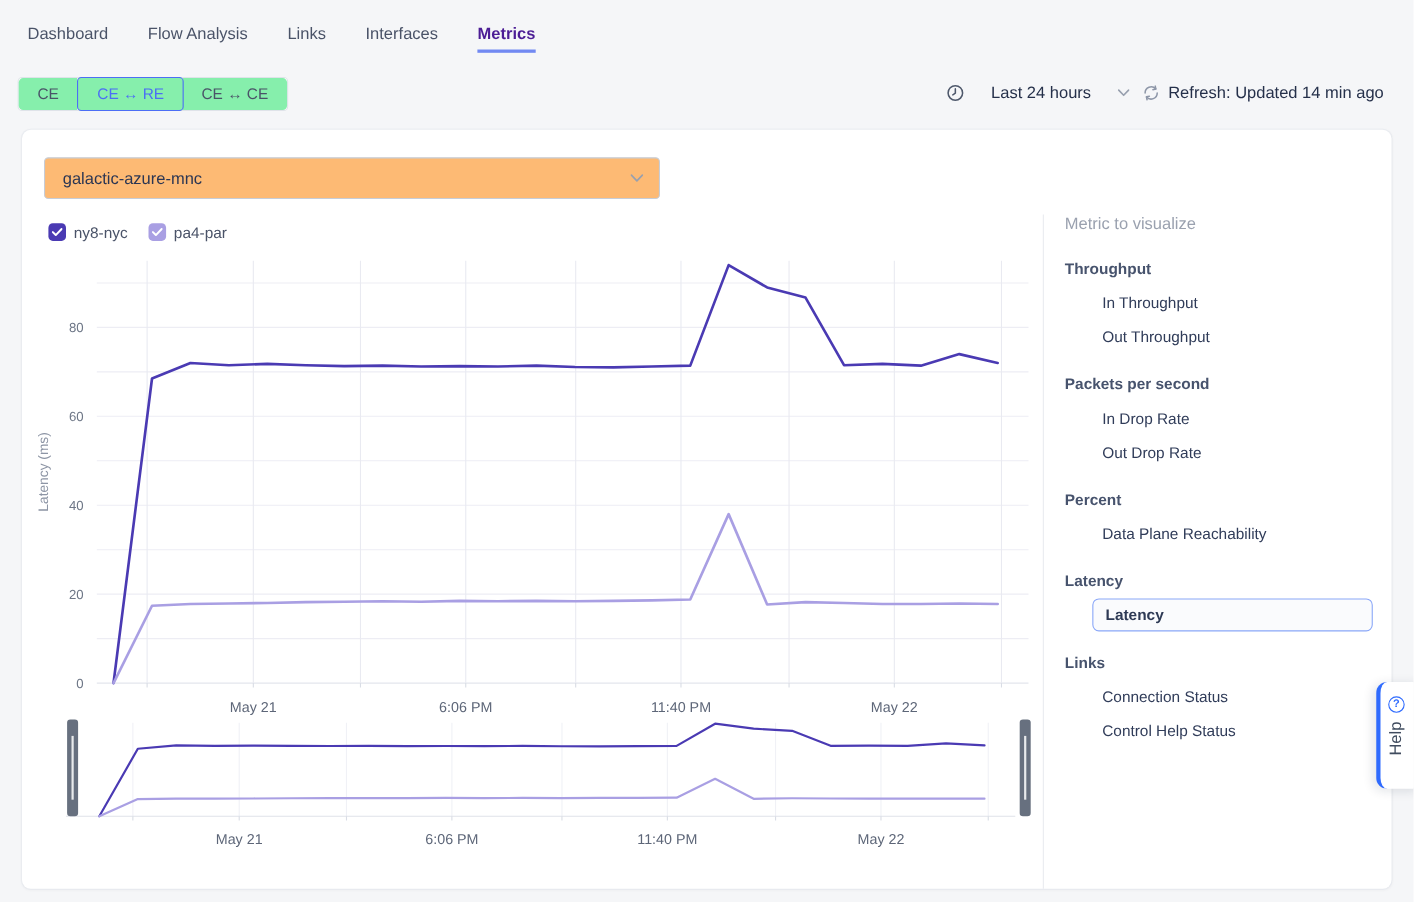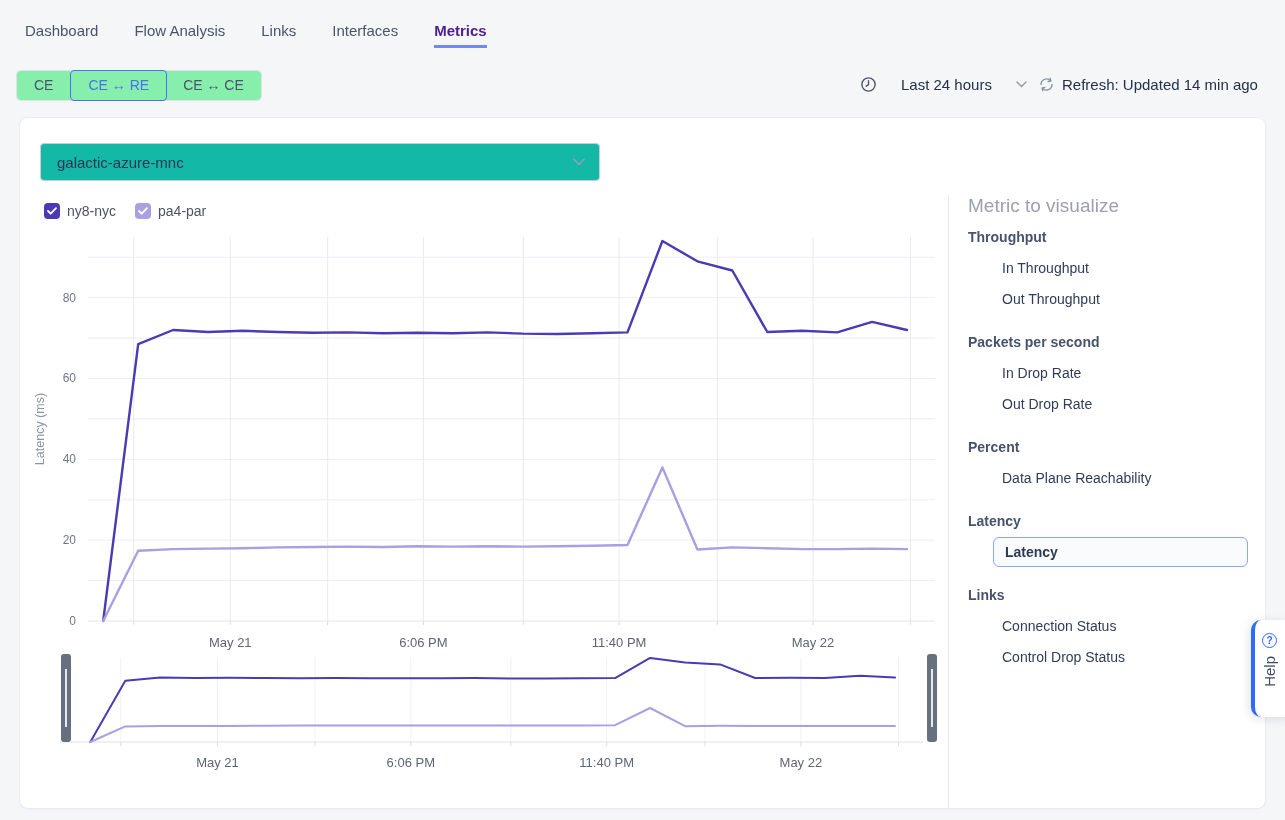--- a/index.html
+++ b/index.html
@@ -27,38 +27,38 @@
   .time-range { position:absolute; left:860px; top:76px; display:flex; align-items:center; gap:24px; cursor:pointer; }
   .time-range .lbl { font-size:15px; color:#25304a; }
   .refresh { position:absolute; left:1038px; top:76px; display:flex; align-items:center; gap:7px; cursor:pointer; }
   .refresh .lbl { font-size:15px; color:#25304a; }
   
   .card { position:absolute; left:20px; top:118px; width:1245px; height:690px; background:#fff;
     border-radius:8px; box-shadow:0 0 0 1px rgba(228,231,237,.55), 0 1px 3px rgba(16,24,40,.05); }
   
   .dropdown { position:absolute; left:20px; top:25px; width:560px; height:38px;
     border:1px solid #c6cdd8; border-radius:4px; display:flex; align-items:center;
-    padding:0 14px 0 16px; cursor:pointer; background:#14b8a6; }
+    padding:0 14px 0 16px; cursor:pointer; background:#fdba74; }
   .dropdown .value { flex:1; font-size:15px; color:#2b3653; }
   
   .toggles { position:absolute; left:24px; top:85px; display:flex; gap:19px; align-items:center; }
   .toggle { display:flex; align-items:center; gap:7px; cursor:pointer; }
   .cb { width:16px; height:16px; border-radius:4px; display:flex; align-items:center; justify-content:center; }
   .toggle .lbl { font-size:14px; color:#4a5368; }
   
   .chart-svg { position:absolute; pointer-events:none; }
   #main-chart { left:0; top:110px; }
   #mini-chart { left:20px; top:530px; }
   .brush-handle { position:absolute; width:10px; height:88px; background:#67707f;
     border-radius:3px; top:536px; cursor:ew-resize; display:flex; align-items:center; justify-content:center; }
   .brush-handle .grip { width:1.5px; height:58px; background:rgba(255,255,255,.85); }
   
   .v-divider { position:absolute; left:928px; top:77px; width:1px; height:613px; background:#e9ebf0; }
   .sidebar { position:absolute; left:948px; top:77px; width:296px; }
-  .sb-title { font-size:19px; color:#9aa1af; margin-bottom:12px; }
+  .sb-title { font-size:15px; color:#9aa1af; margin-bottom:24px; }
   .sb-heading { font-size:14px; font-weight:700; color:#47536d; margin-bottom:14px; }
   .sb-item { font-size:14px; color:#303c59; padding-left:34px; margin-bottom:13px; cursor:pointer; line-height:18px; }
   .sb-group { margin-bottom:26px; }
   .sb-selected { margin:8px 16px 20px 25px; border:1.5px solid #8aa7f8; border-radius:6px;
     background:#fafbfd; height:30px; display:flex; align-items:center; padding-left:11px; cursor:pointer; }
   .sb-selected .lbl { font-size:14px; font-weight:700; color:#2e3a55; }
   
   .help-tab { position:absolute; left:1251px; top:620px; width:40px; height:97px; background:#fff;
     border-left:4px solid #2f6bfe; border-radius:10px 0 0 10px;
     box-shadow:-2px 2px 10px rgba(20,30,60,.12); display:flex; flex-direction:column;
@@ -257,21 +257,21 @@
     <div class="sb-group" style="margin-bottom:20px">
       <div class="sb-heading" style="margin-bottom:4px">Latency</div>
       <div class="sb-selected">
         <span class="lbl">Latency</span>
       </div>
     </div>
 
     <div class="sb-group">
       <div class="sb-heading">Links</div>
       <div class="sb-item">Connection Status</div>
-      <div class="sb-item">Control Drop Status</div>
+      <div class="sb-item">Control Help Status</div>
     </div>
   </aside>
 </div>
 
 <div class="help-tab">
   <div class="help-q">?</div>
   <div class="help-lbl">Help</div>
 </div>
 
 </body></html>

